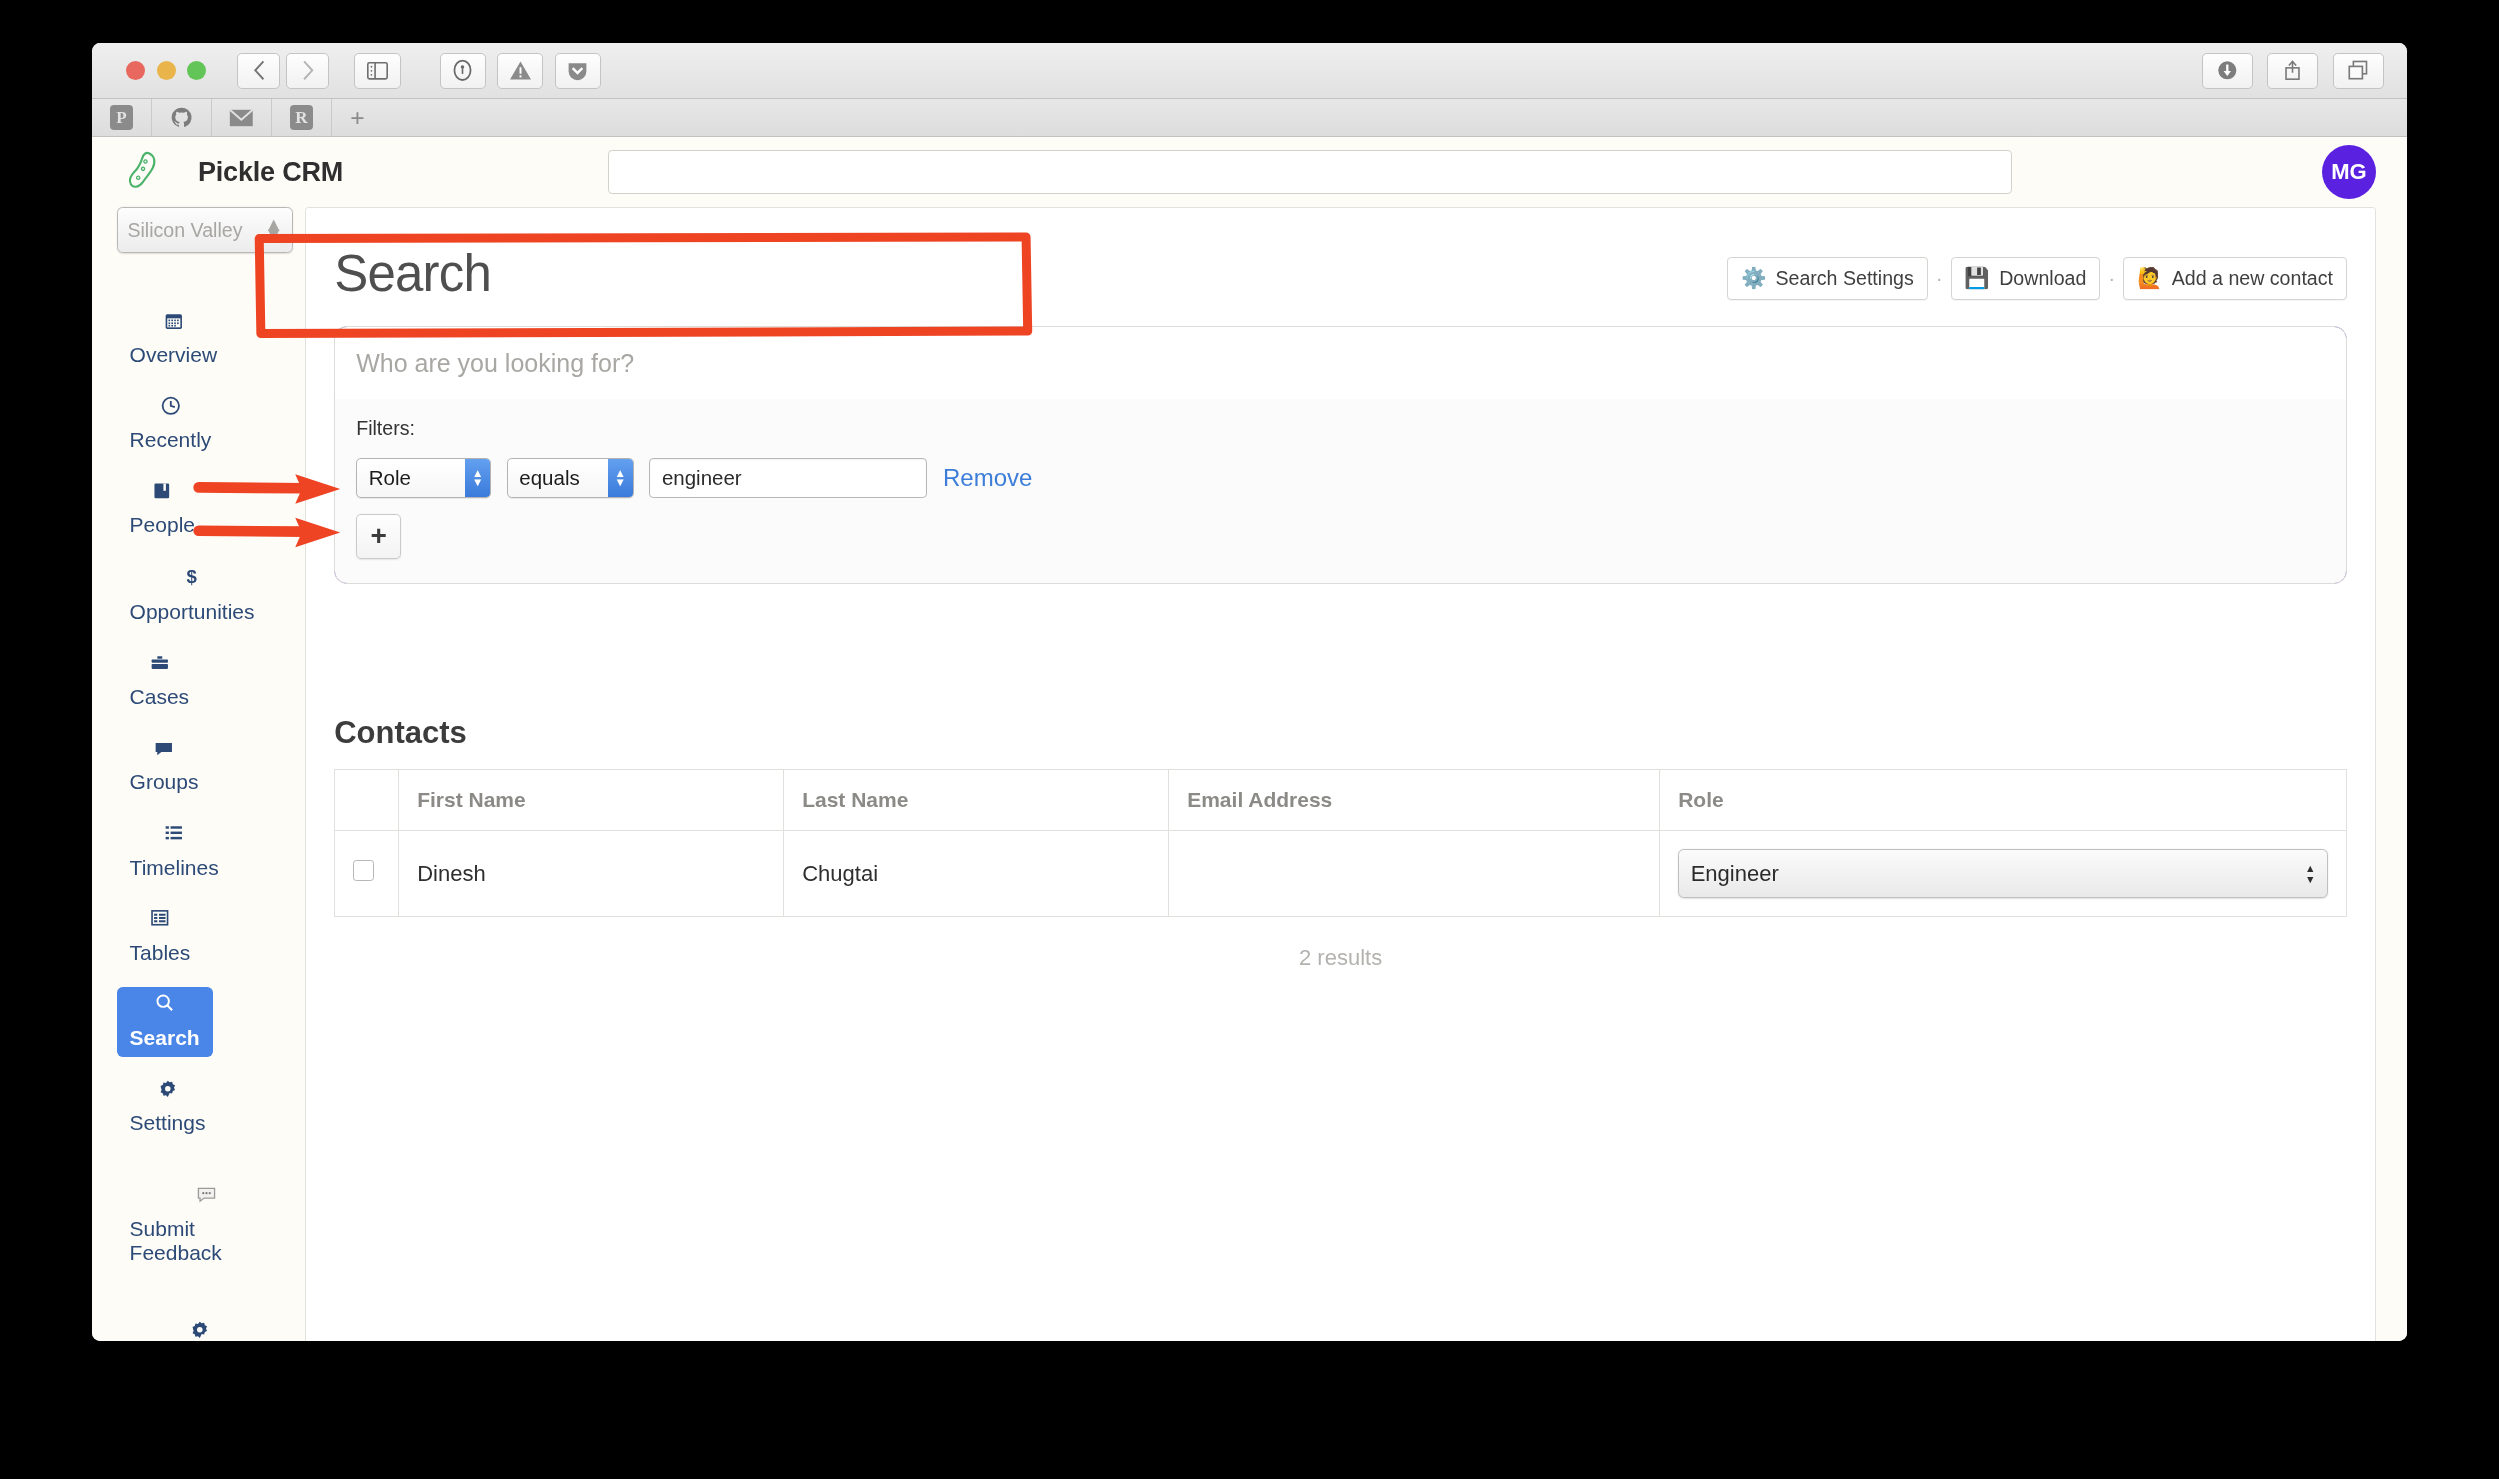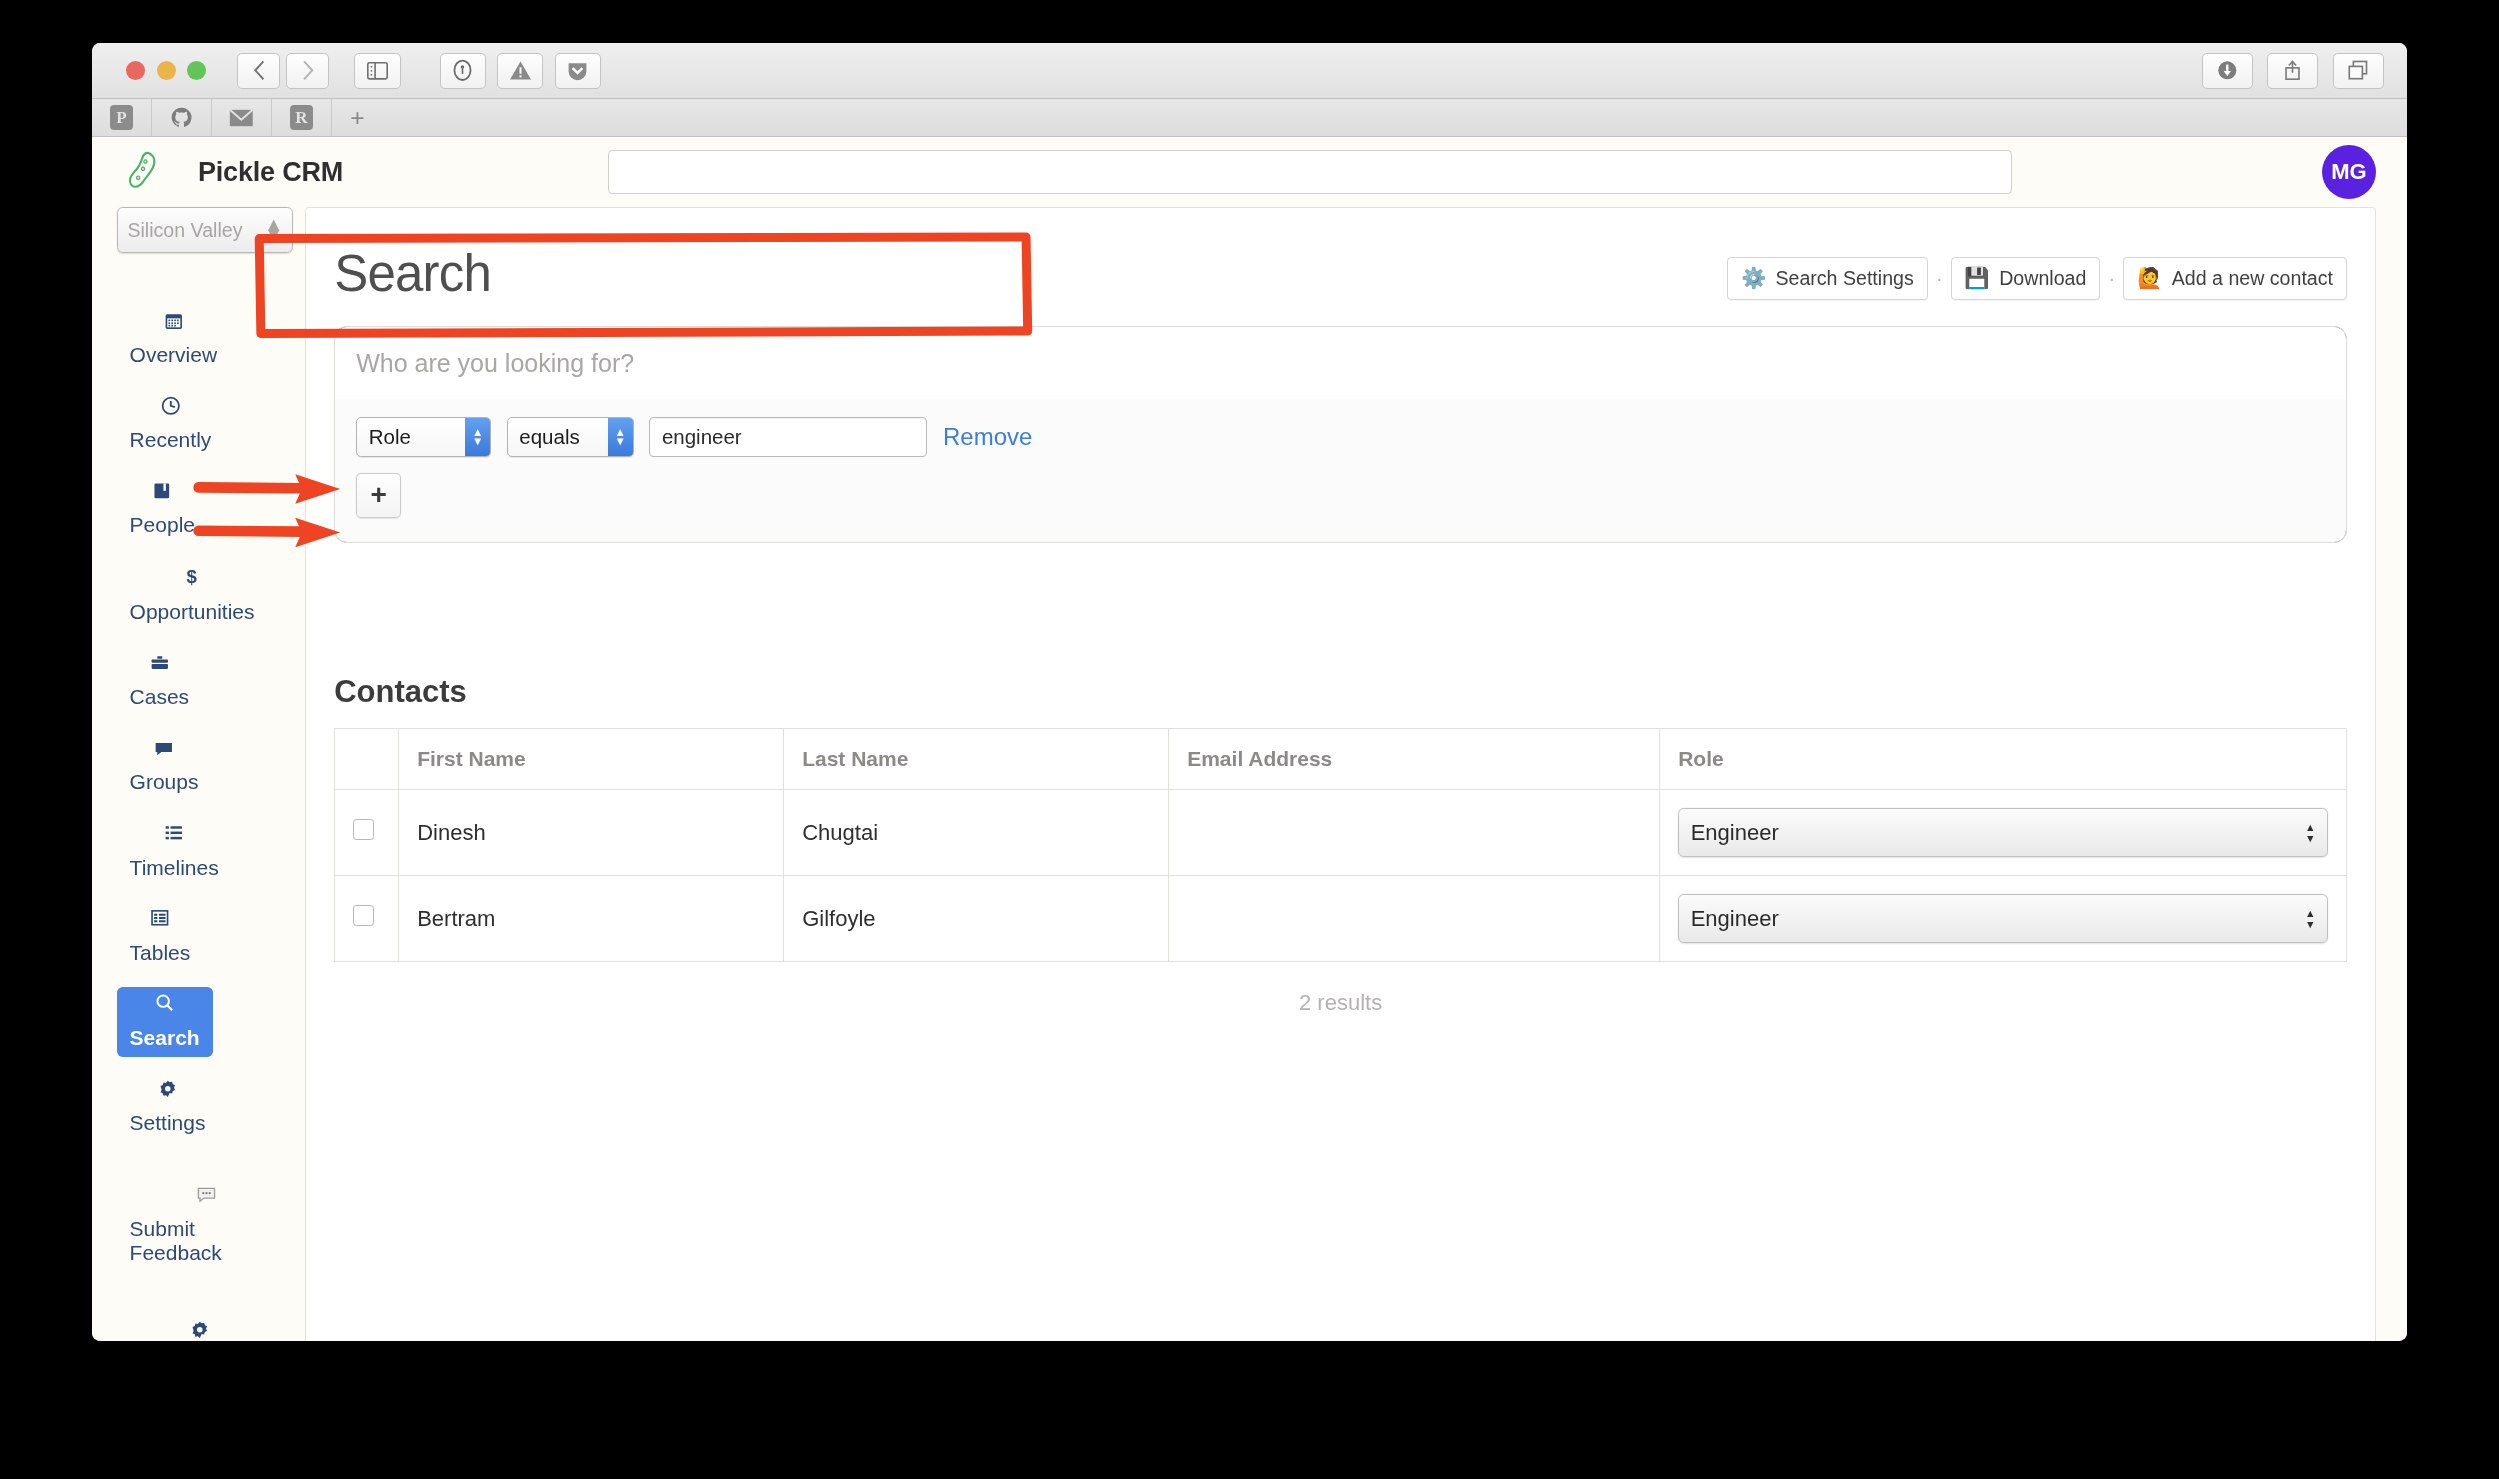--- a/index.html
+++ b/index.html
@@ -656,20 +656,21 @@
             </div>
           </div>
         </div>
 
         <div class="searchpanel">
           <div class="search-input-row">
             <span>Who are you looking for?</span>
           </div>
 
           <div class="filters">
+            <div class="filters-label">Filters:</div>
             <div class="filter-row">
               <div class="mac-select w1">
                 <span>Role</span>
                 <span class="blue-stepper">
                     <span>▲</span>
                     <span>▼</span>
                   </span>
               </div>
               <div class="mac-select w2">
                 <span>equals</span>
@@ -710,37 +711,20 @@
                 <td class="c-role">
                   <div class="role-select">
                     <span>Engineer</span>
                     <span class="stepper">
                         <span>▲</span>
                         <span>▼</span>
                       </span>
                   </div>
                 </td>
               </tr>
-              <tr>
-                <td class="c-check">
-                  <span class="checkbox"></span>
-                </td>
-                <td class="c-first">Bertram</td>
-                <td class="c-last">Gilfoyle</td>
-                <td class="c-email"></td>
-                <td class="c-role">
-                  <div class="role-select">
-                    <span>Engineer</span>
-                    <span class="stepper">
-                        <span>▲</span>
-                        <span>▼</span>
-                      </span>
-                  </div>
-                </td>
-              </tr>
             </tbody>
           </table>
           <div class="results-count">2 results</div>
         </div>
 
       </div>
     </div>
   </div>
 
   <svg class="anno" style="left:0;top:0;width:2315px;height:1298px;" viewBox="0 0 2828 1586">

